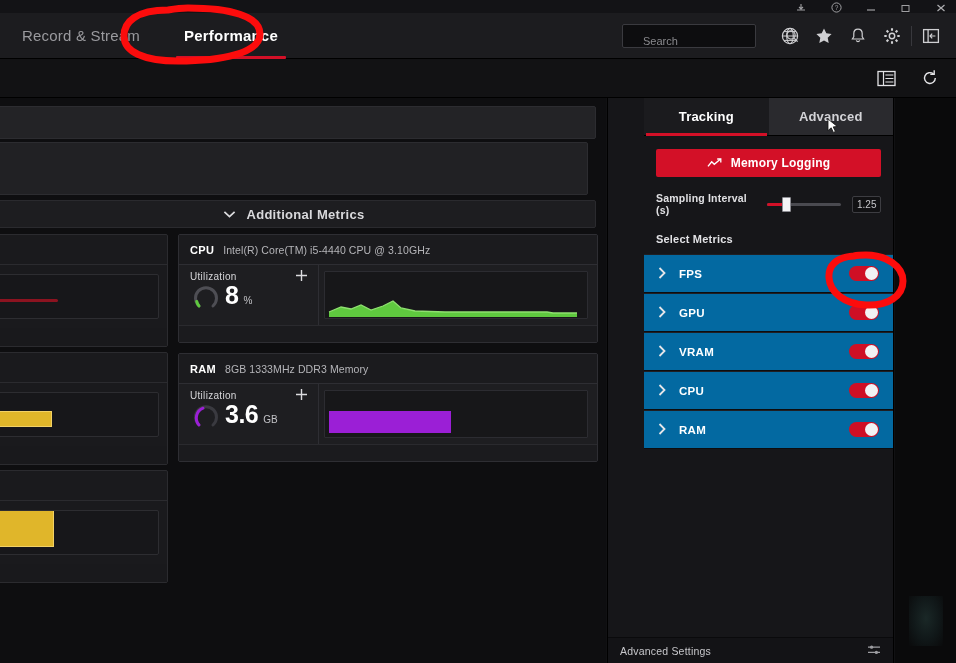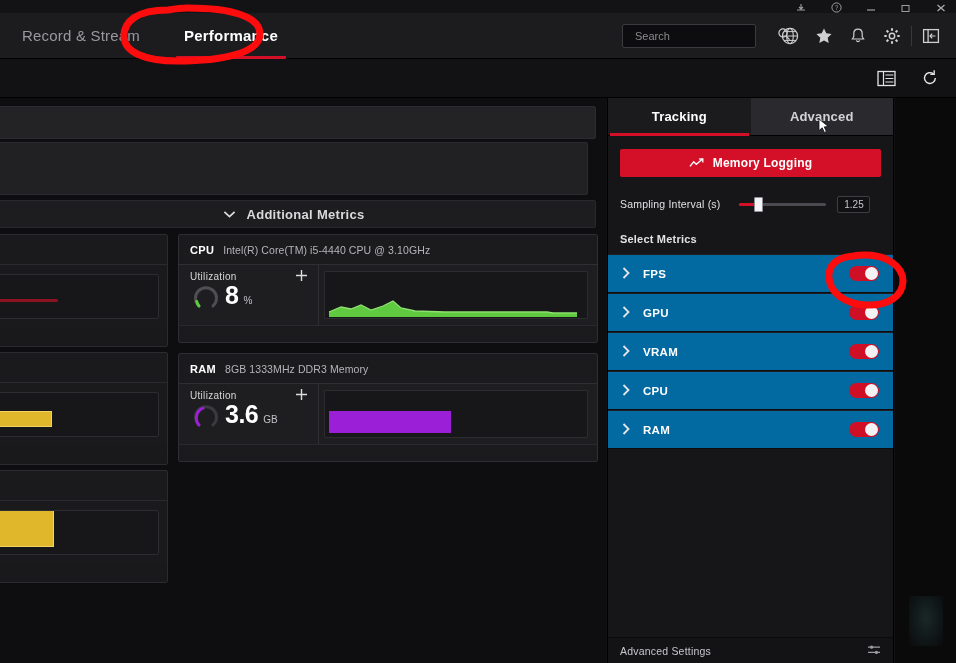--- a/index.html
+++ b/index.html
@@ -41,21 +41,21 @@
   .navtab.active::after {
     content: ""; position: absolute; left: 14px; right: 14px; bottom: 0;
     height: 3px; background: #d31027; border-radius: 1px;
   }
   .nav-right {
     margin-left: auto; display: flex; align-items: center; gap: 0; padding-right: 8px;
   }
   .searchbox {
     width: 134px; height: 24px; background: #0d0d0f;
     border: 1px solid #3a3a3f; border-radius: 2px;
-    display: flex; align-items: center; padding: 0 6px 0 12px; margin-right: 17px;
+    display: flex; align-items: flex-end; padding: 0 6px 0 20px; margin-right: 17px;
   }
   .searchbox input {
     flex: 1; background: transparent; border: 0; outline: 0;
     color: #c9c9cc; font-size: 11px; font-family: "Liberation Sans", sans-serif;
   }
   .searchbox input::placeholder { color: #8a8a8e; }
   .ico-btn {
     width: 34px; height: 30px; display: flex; align-items: center; justify-content: center;
     color: #cfcfd2;
   }
@@ -134,21 +134,21 @@
   .graph-box {
     position: absolute; left: 5px; right: 9px; top: 6px; bottom: 6px;
     background: #171719; border: 1px solid #2c2c31; border-radius: 1px; overflow: hidden;
   }
   .purplebar { position: absolute; left: 4px; bottom: 4px; width: 122px; height: 22px; background: #9b1fd6; }
   .mcard-foot { height: 17px; background: #1b1b1e; border-top: 1px solid #2a2a2e; }
 
   
   .rightpanel {
     position: absolute; top: 98px; left: 607px; width: 287px; height: 565px;
-    background: #161619; border-left: 1px solid #000; border-right: 1px solid #000;
+    background: #161619; border-left: 1px solid #000; border-right: 1px solid #000; padding-left: 36px;
   }
   .rp-tabs { display: flex; height: 38px; border-bottom: 1px solid #000; }
   .rp-tab {
     flex: 1; display: flex; align-items: center; justify-content: center; position: relative;
     font-size: 13px; color: #cacace; background: #2a2a2e; font-weight: bold; letter-spacing:.2px;
   }
   .rp-tab.active { background: #1b1b1e; color: #ffffff; }
   .rp-tab.active::after {
     content: ""; position: absolute; left: 2px; right: 2px; bottom: -1px; height: 3px; background: #d31027;
   }
@@ -158,21 +158,21 @@
   .log-btn {
     margin: 13px 12px 0 12px; height: 28px; background: #d31027; border-radius: 2px;
     display: flex; align-items: center; justify-content: center; gap: 9px;
     color: #fff; font-size: 12px; font-weight: bold; letter-spacing: .2px;
   }
   .log-btn svg { display: block; }
 
   .sampling-row {
     margin: 16px 12px 0 12px; height: 22px; display: flex; align-items: center;
   }
-  .sampling-label { color: #e0e0e3; font-size: 10.5px; font-weight: normal; letter-spacing: .2px; }
+  .sampling-label { color: #e0e0e3; font-size: 10.5px; font-weight: bold; letter-spacing: .2px; }
   .slider { position: relative; width: 87px; height: 14px; margin-left: 19px; }
   .slider-track { position: absolute; left: 0; right: 0; top: 6px; height: 3px; background: #4a4a50; border-radius: 2px; }
   .slider-fill { position: absolute; left: 0; top: 6px; width: 18px; height: 3px; background: #d31027; border-radius: 2px; }
   .slider-thumb {
     position: absolute; left: 15px; top: 0px; width: 9px; height: 15px;
     background: #f4f4f6; border: 1px solid #8d8d93; border-radius: 1px;
   }
   .slider-value {
     margin-left: 11px; width: 33px; height: 17px; background: #111113;
     border: 1px solid #3d3d42; border-radius: 2px;

